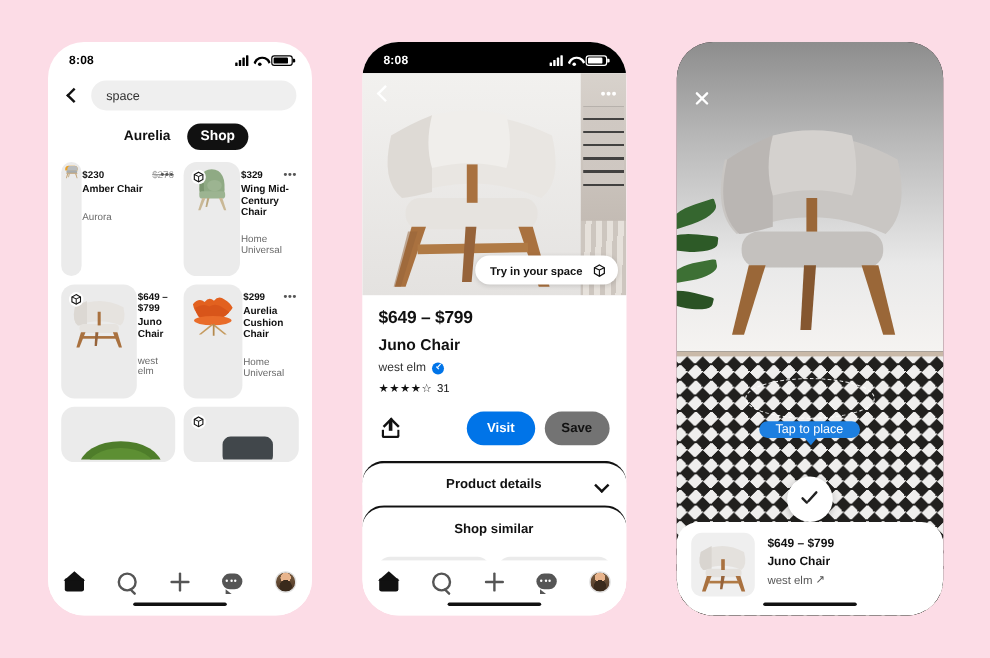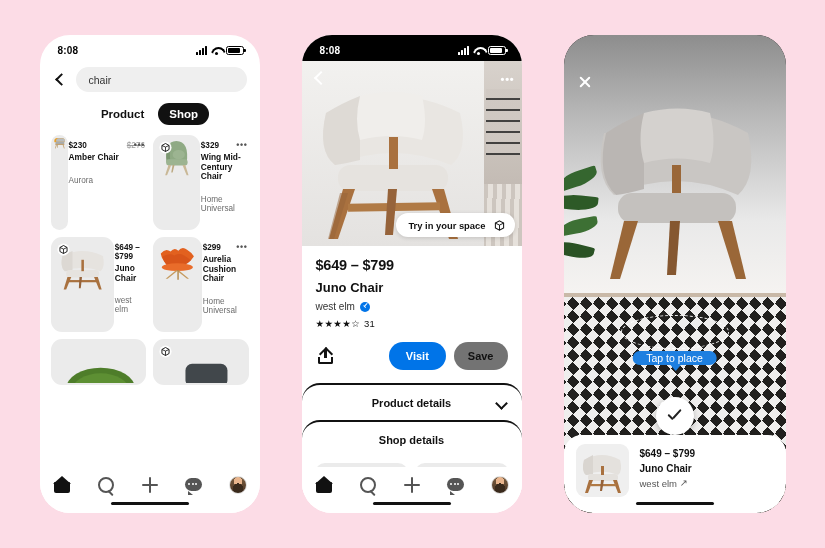--- a/index.html
+++ b/index.html
@@ -216,26 +216,26 @@
         <span class="wifi"></span>
         <span class="batt">
             <span></span>
           </span>
       </span>
     </div>
 
     <div class="search-row">
       <span class="back-chevron"></span>
       <div class="search-pill">
-        <span>chair</span>
+        <span>space</span>
       </div>
     </div>
 
     <div class="toggle-row">
-      <span class="toggle-opt">Product</span>
+      <span class="toggle-opt">Aurelia</span>
       <span class="toggle-opt active">Shop</span>
     </div>
 
     <div class="grid">
 
       <div class="card">
         <div class="card-img h-tall">
           <svg class="chair" viewBox="0 0 100 95">
             <path d="M20 42 q-4 -22 14 -24 h33 q17 2 13 24 z" fill="#e8a028"></path>
             <path d="M30 40 q-2 -20 14 -21 h24 q15 1 13 21 z" fill="#b9bcbe"></path>
@@ -437,21 +437,21 @@
     </div>
 
     <div class="sheet">
       <div class="sheet-row">
         <span>Product details</span>
         <span class="chev-d"></span>
       </div>
     </div>
     <div class="sheet">
       <div class="sheet-row">
-        <span>Shop details</span>
+        <span>Shop similar</span>
       </div>
       <div class="mini-grid">
         <div class="mini-card"></div>
         <div class="mini-card"></div>
       </div>
     </div>
 
     <div class="bottomnav">
       <span class="nav-ic home-ic"></span>
       <span class="nav-ic srch-ic"></span>

